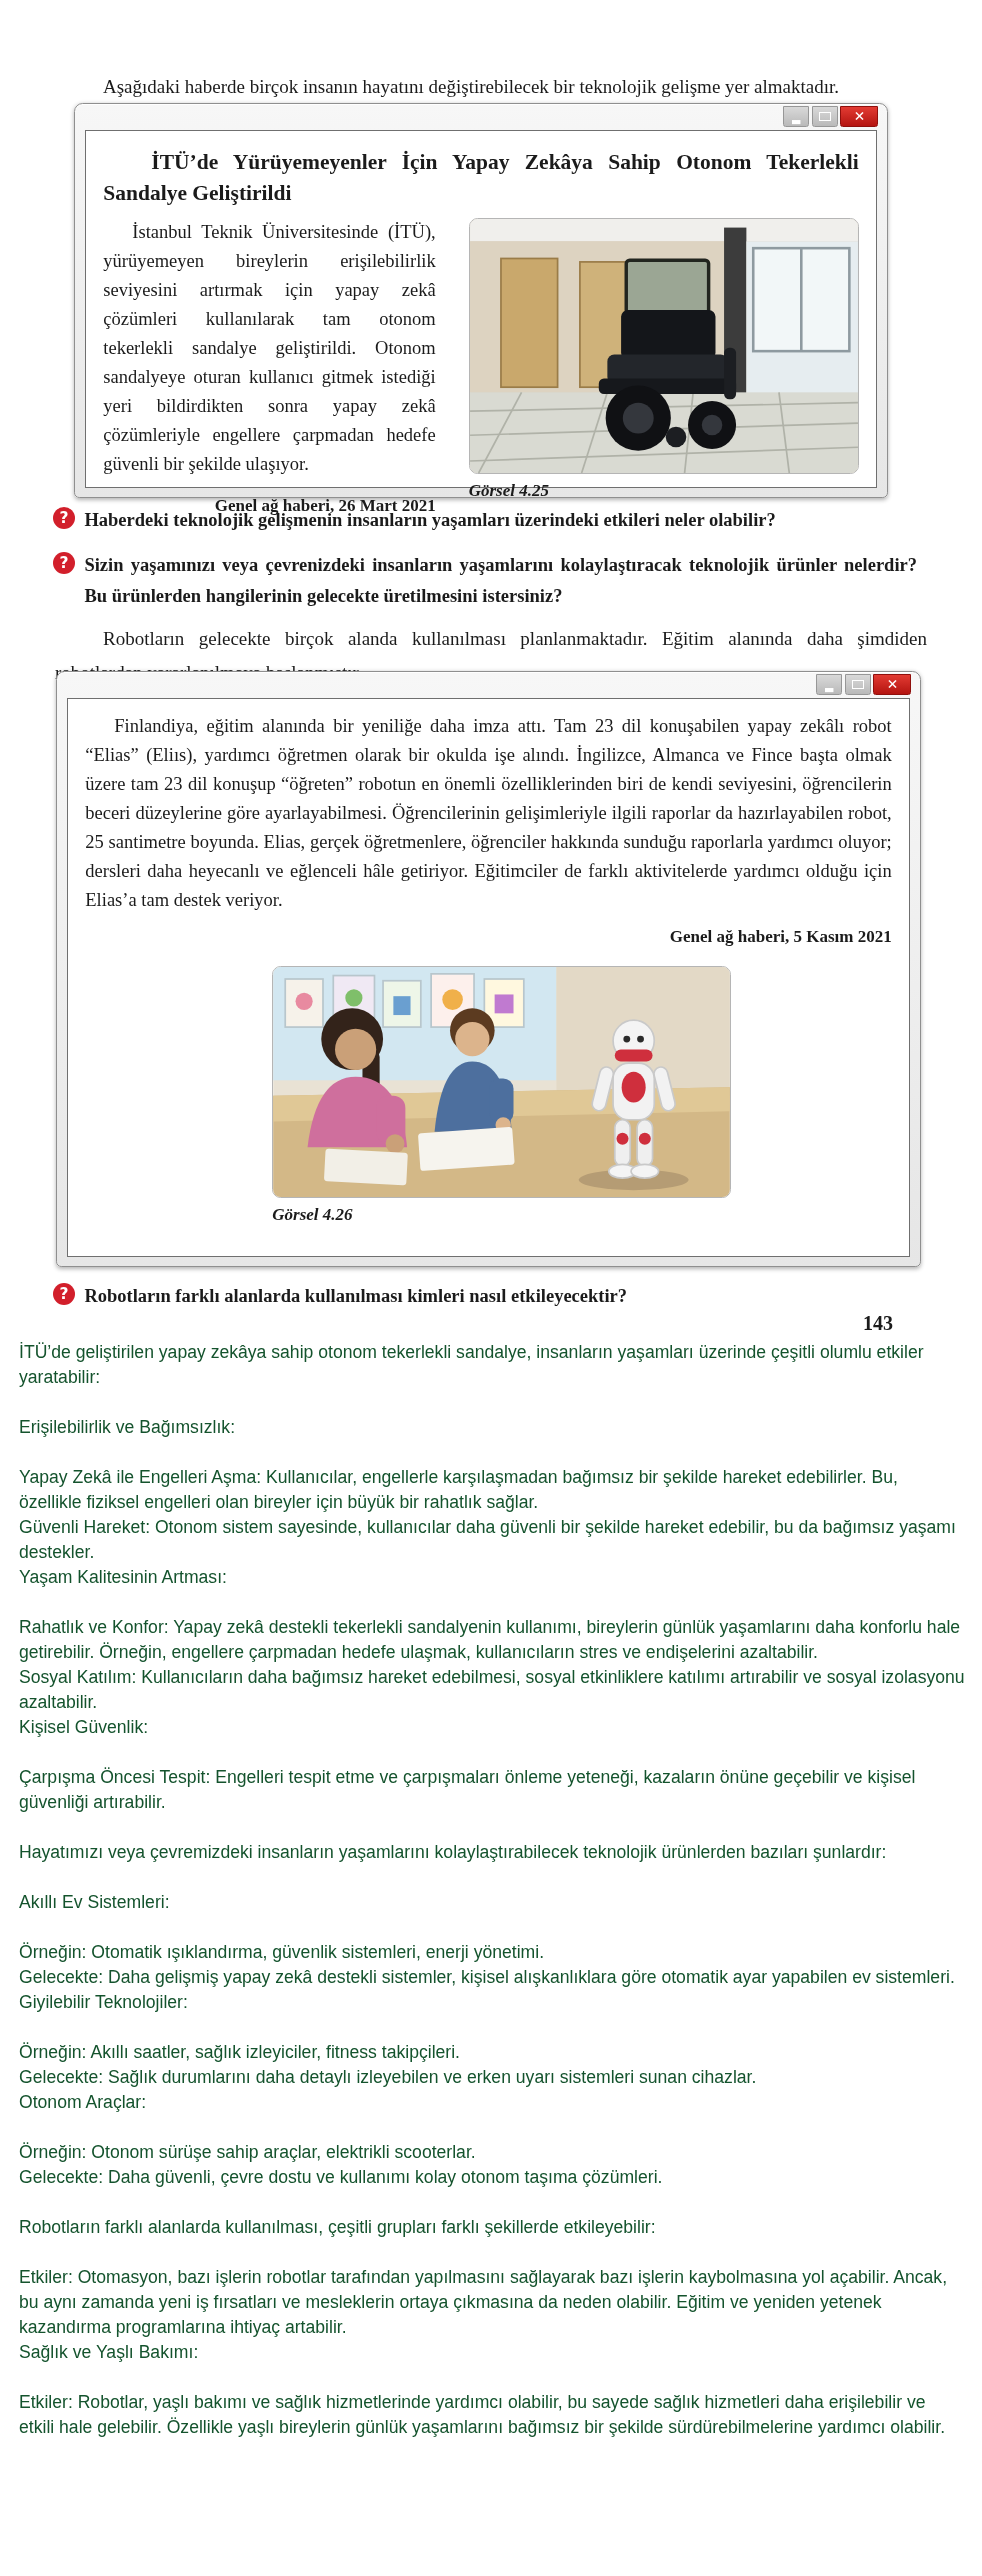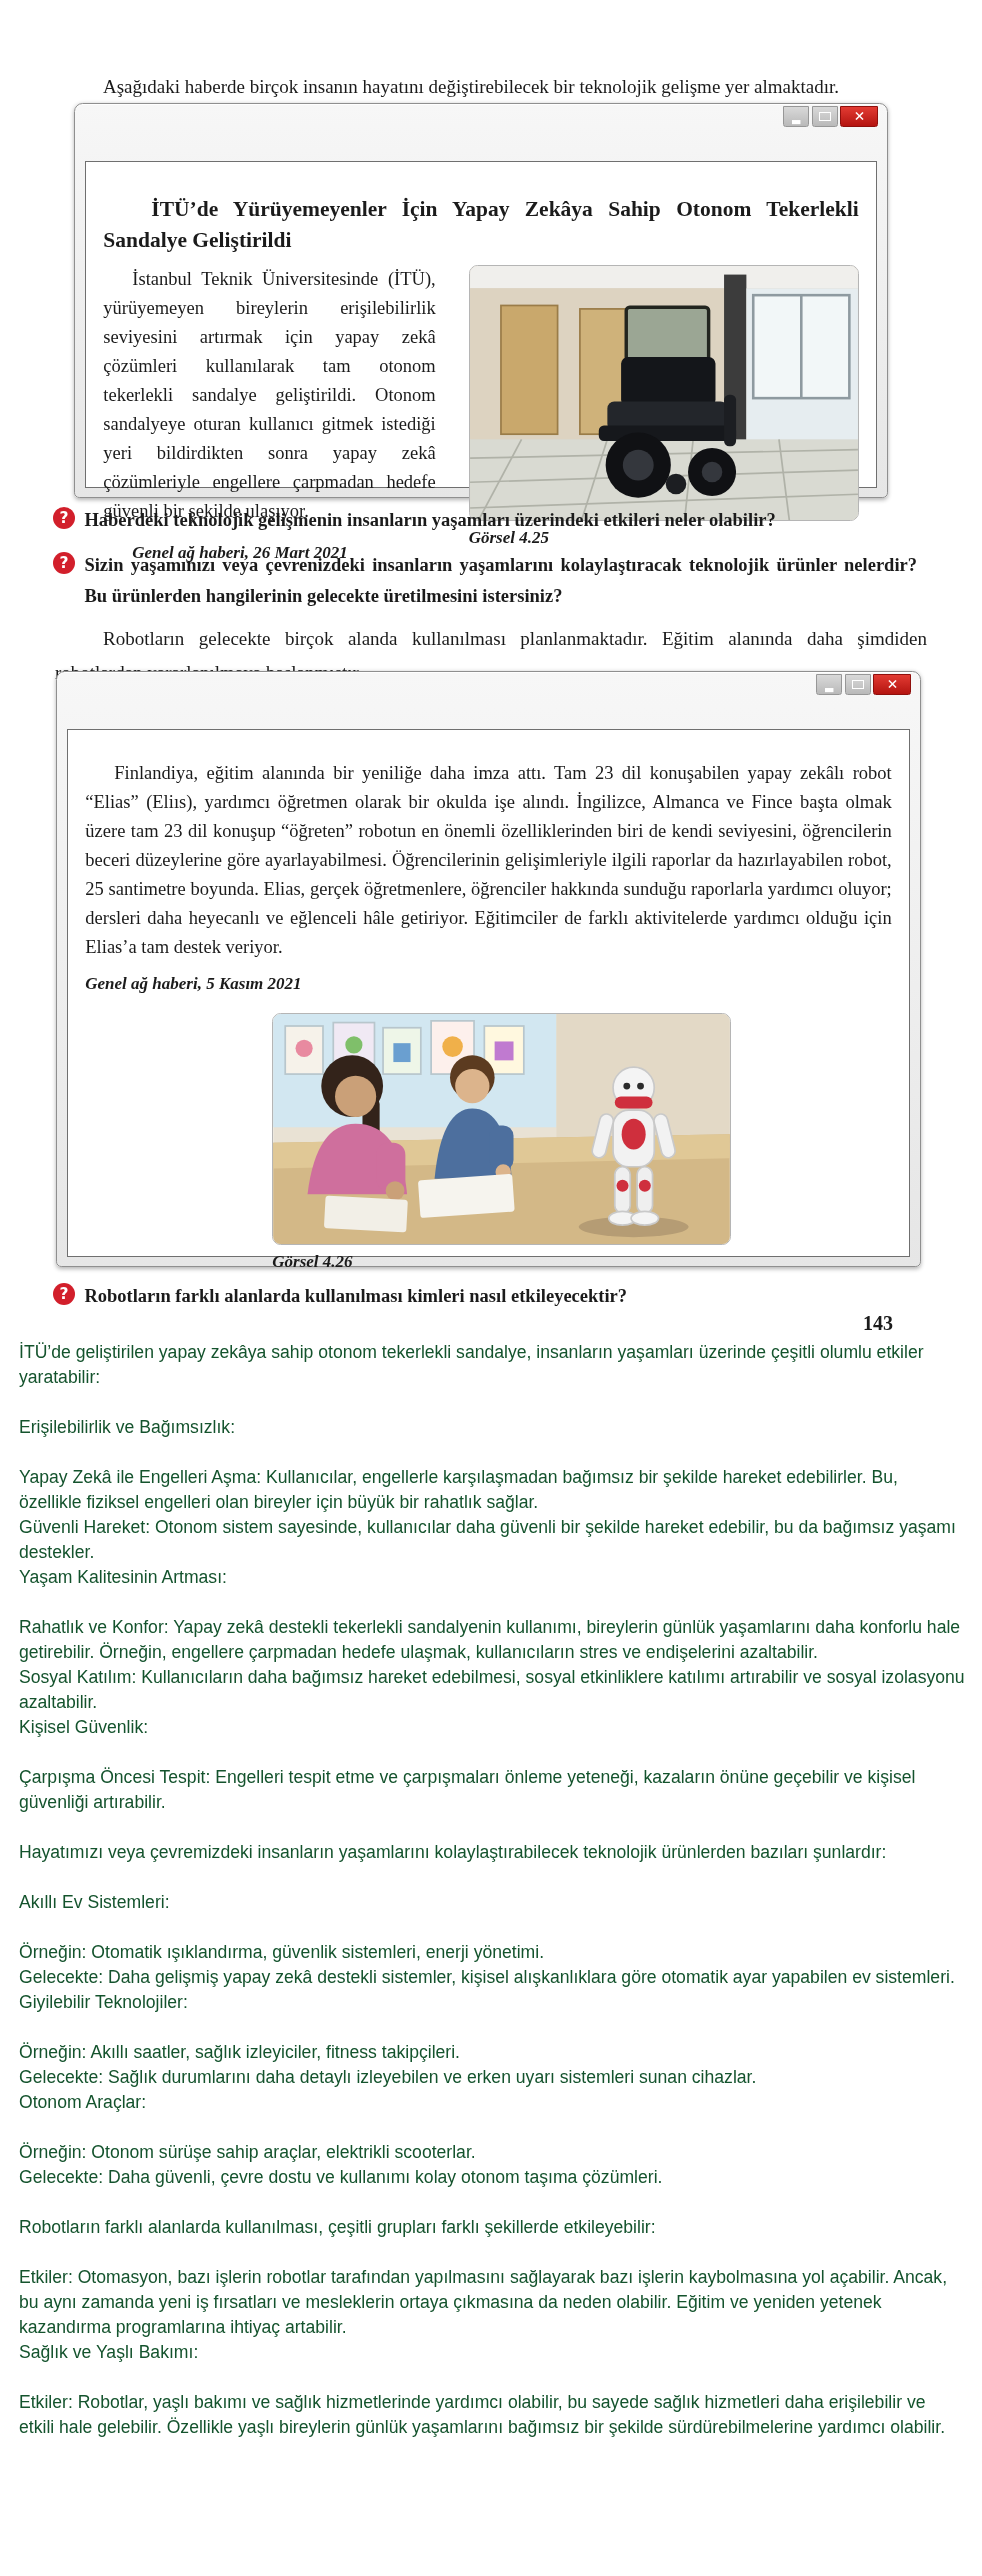--- a/index.html
+++ b/index.html
@@ -27,33 +27,33 @@
     font-size:11px;font-weight:bold;cursor:default;box-sizing:border-box;padding:0;
   }
   .win-btn.minimize span{transform:translateY(5.2px);}
   .win-btn.maximize span{display:block;width:10.3px;height:7.7px;border:1.7px solid #ffffff;}
   .win-btn.close{
     width:38px;background:linear-gradient(#e23b33,#b41410);border-color:#8f0f0c;
     font-size:13.7px;
   }
   .win-content{
     position:absolute;left:10.3px;right:10.3px;top:26px;bottom:9.4px;
-    background:#ffffff;border:1.7px solid #6f6f6f;padding:29px 17px;box-sizing:border-box;margin-top:31px;
+    background:#ffffff;border:1.7px solid #6f6f6f;padding:13px 17px;box-sizing:border-box;
   }
   .article-title{
     font-size:21.5px;font-weight:bold;line-height:31px;
     text-indent:48px;text-align:justify;margin:3.4px 0 8.6px 0;
   }
   .article-title.plain{text-indent:0;margin-left:20.6px;}
   .w1-cols{display:flex;gap:33px;}
   .w1-text{
     width:383px;font-size:18.5px;line-height:29px;text-align:justify;text-indent:29px;
   }
   .source-line{
-    font-weight:bold;font-style:italic;text-align:left;font-size:17px;margin-top:12px;
+    font-weight:bold;text-align:right;font-size:17px;margin-top:12px;
   }
   .photo-frame{border-radius:8.6px;overflow:hidden;border:0.9px solid #b5b5b5;line-height:0;}
   .caption{font-weight:bold;font-style:italic;font-size:17px;margin-top:6.9px;}
   .w2-body{
     font-size:18.5px;line-height:29px;text-align:justify;text-indent:29px;margin:0;
   }
   .w2-photo-wrap{margin:19px 0 0 187px;width:457px;}
   
   .question{
     position:absolute;left:53px;width:864px;display:flex;gap:9.4px;align-items:flex-start;

